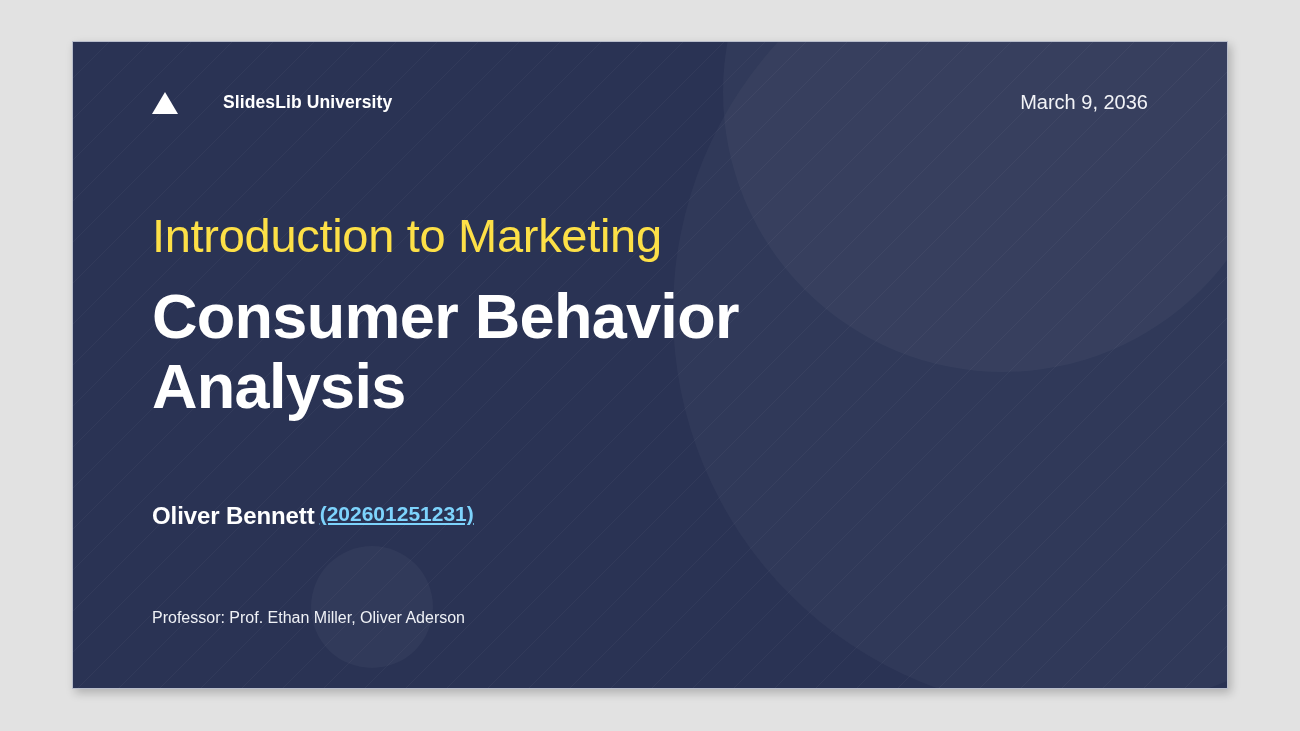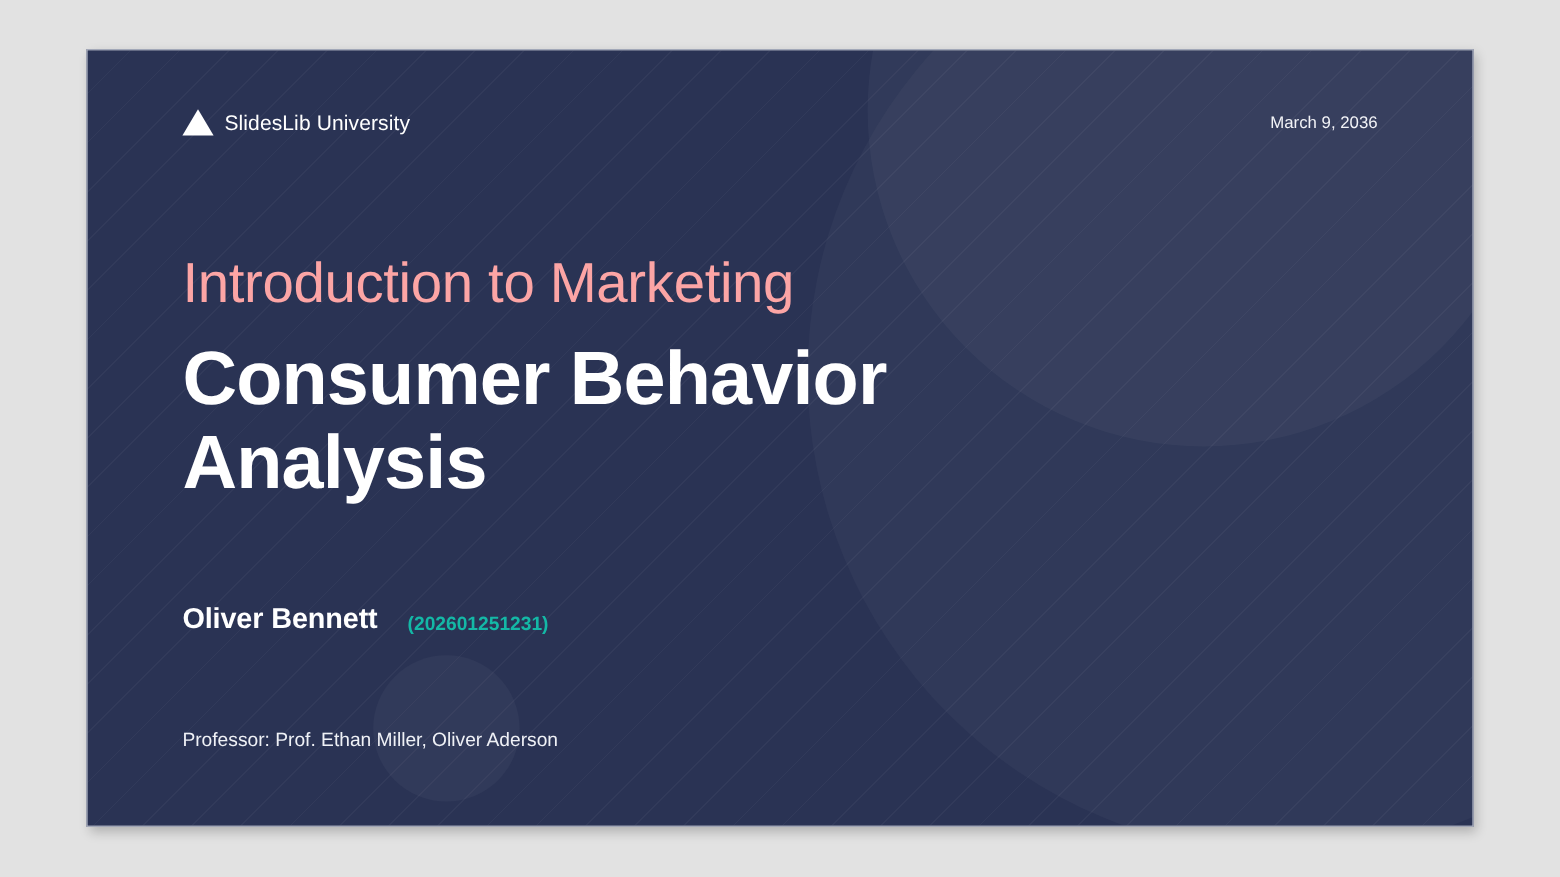--- a/index.html
+++ b/index.html
@@ -106,40 +106,41 @@
     display: block;
     width: 0;
     height: 0;
     border-left: 13px solid transparent;
     border-right: 13px solid transparent;
     border-bottom: 22px solid #ffffff;
   }
   #brand-name {
     color: #ffffff;
     font-size: 17.5px;
-    font-weight: normal;
+    font-weight: bold;
     letter-spacing: 0.1px;
     white-space: nowrap;
+    margin-left: 36px;
   }
   #slide-date {
     color: #f2f3f7;
-    font-size: 14px;
+    font-size: 20px;
     font-weight: normal;
     white-space: nowrap;
   }
 
   
   #title-block {
     position: absolute;
     left: 79px;
     top: 168px;
     width: 820px;
   }
   #title-eyebrow {
-    color: #fca5a5;
+    color: #fde047;
     font-size: 47px;
     font-weight: 300;
     line-height: 1.12;
     letter-spacing: -0.3px;
     white-space: nowrap;
   }
   #title-main {
     color: #ffffff;
     font-size: 63px;
     font-weight: bold;
@@ -147,35 +148,36 @@
     letter-spacing: -0.7px;
     margin-top: 18px;
   }
 
   
   #author-block {
     position: absolute;
     left: 79px;
     top: 460px;
     display: flex;
-    align-items: flex-end;
-    gap: 25px;
+    align-items: flex-start;
+    gap: 5px;
   }
   #author-name {
     color: #ffffff;
     font-size: 24px;
     font-weight: bold;
     letter-spacing: -0.1px;
     white-space: nowrap;
   }
   #author-id {
-    color: #14b8a6;
-    font-size: 16px;
-    font-weight: bold;
-    white-space: nowrap;
+    color: #7dd3fc;
+    font-size: 21px;
+    font-weight: bold;
+    white-space: nowrap;
+    text-decoration: underline;
   }
 
   
   #professor-line {
     position: absolute;
     left: 79px;
     top: 567px;
     color: #eff1f6;
     font-size: 16px;
     font-weight: normal;

